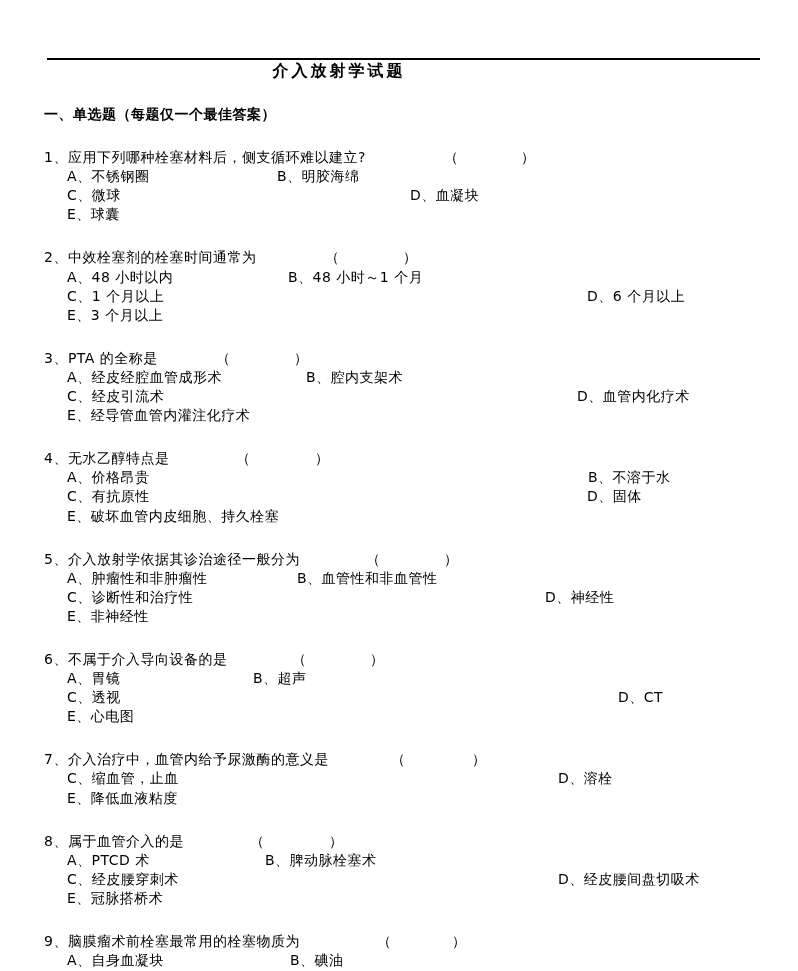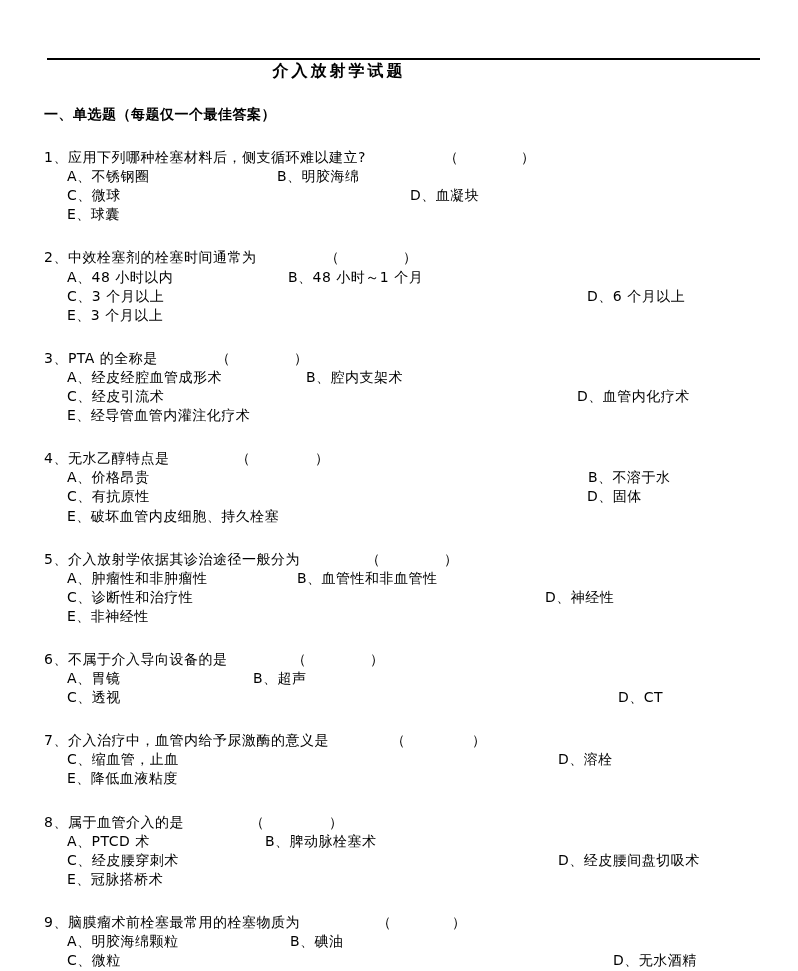--- a/index.html
+++ b/index.html
@@ -105,21 +105,21 @@
       <div class="q-line">
         <span>2、</span><span>中效栓塞剂的栓塞时间通常为</span>
         <span class="bracket" style="left:281px">（</span>
         <span class="bracket" style="left:359px">）</span>
       </div>
       <div class="opt-row">
         <span>A、48 小时以内</span>
         <span class="opt-right" style="left:244px">B、48 小时～1 个月</span>
       </div>
       <div class="opt-row">
-        <span>C、3 个月以上</span>
+        <span>C、1 个月以上</span>
         <span class="opt-right" style="left:543px">D、6 个月以上</span>
       </div>
       <div class="opt-row">
         <span>E、3 个月以上</span>
       </div>
     </div>
 
     <div class="q">
       <div class="q-line">
         <span>3、</span><span>PTA 的全称是</span>
@@ -184,20 +184,23 @@
         <span class="bracket" style="left:326px">）</span>
       </div>
       <div class="opt-row">
         <span>A、胃镜</span>
         <span class="opt-right" style="left:209px">B、超声</span>
       </div>
       <div class="opt-row">
         <span>C、透视</span>
         <span class="opt-right" style="left:574px">D、CT</span>
       </div>
+      <div class="opt-row">
+        <span>E、心电图</span>
+      </div>
     </div>
 
     <div class="q">
       <div class="q-line">
         <span>7、</span><span>介入治疗中，血管内给予尿激酶的意义是</span>
         <span class="bracket" style="left:347px">（</span>
         <span class="bracket" style="left:428px">）</span>
       </div>
       <div class="opt-row">
         <span>C、缩血管，止血</span>
@@ -227,21 +230,21 @@
       </div>
     </div>
 
     <div class="q">
       <div class="q-line">
         <span>9、</span><span>脑膜瘤术前栓塞最常用的栓塞物质为</span>
         <span class="bracket" style="left:333px">（</span>
         <span class="bracket" style="left:408px">）</span>
       </div>
       <div class="opt-row">
-        <span>A、明胶海绵颗粒</span>
+        <span>A、自身血凝块</span>
         <span class="opt-right" style="left:246px">B、碘油</span>
       </div>
       <div class="opt-row">
         <span>C、微粒</span>
         <span class="opt-right" style="left:569px">D、无水酒精</span>
       </div>
       <div class="opt-row">
         <span>E、脾动脉栓塞术</span>
       </div>
     </div>

